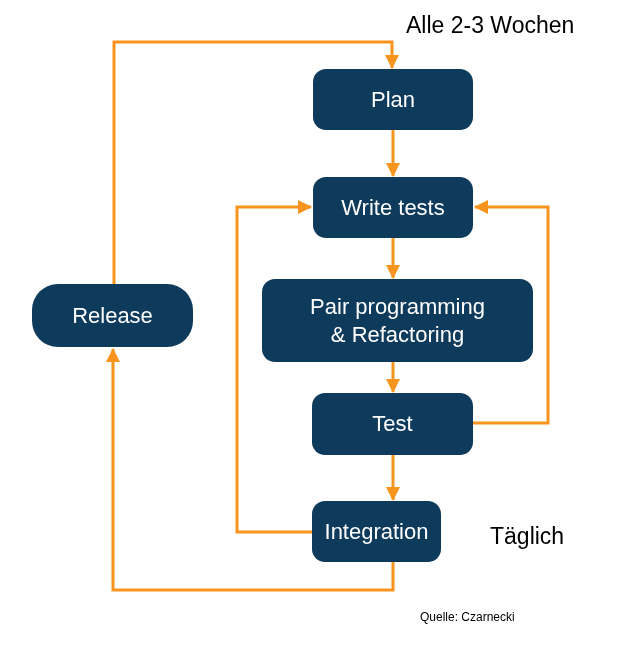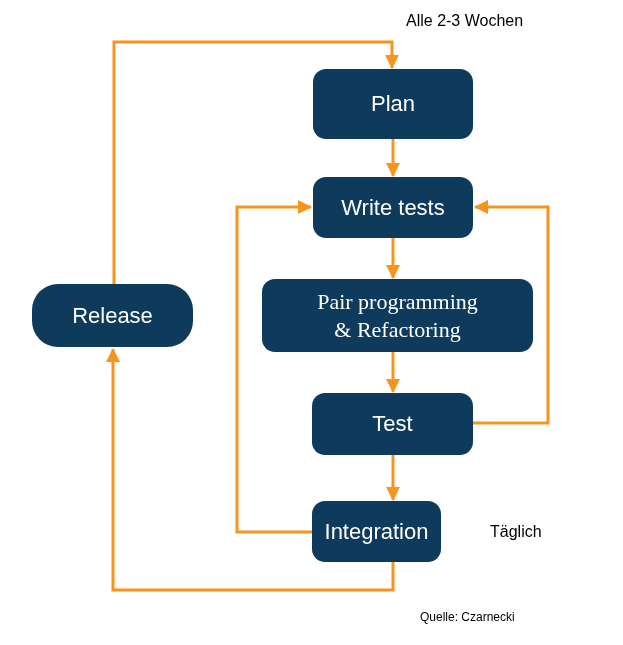--- a/index.html
+++ b/index.html
@@ -43,29 +43,29 @@
     flex-direction:column;
     align-items:center;
     justify-content:center;
     text-align:center;
     font-size:22px;
     line-height:1.25;
   }
   .label{
     position:absolute;
     color:var(--label-text);
-    font-size:16px;
+    font-size:23px;
     white-space:nowrap;
   }
   .label.small{font-size:12px;}
 
   
-  .node-plan        {left:313px; top:69px;  width:160px; height:70px;}
+  .node-plan        {left:313px; top:69px;  width:160px; height:61px;}
   .node-write-tests {left:313px; top:177px; width:160px; height:61px;}
-  .node-pair        {left:262px; top:279px; width:271px; height:73px;font-family:Liberation Serif, serif;}
+  .node-pair        {left:262px; top:279px; width:271px; height:83px;}
   .node-test        {left:312px; top:393px; width:161px; height:62px;text-align:right;}
   .node-integration {left:312px; top:501px; width:129px; height:61px;}
   .node-release     {left:32px;  top:284px; width:161px; height:63px;border-radius:26px;}
 
   
   .label-cycle  {left:406px; top:12px;}
   .label-daily  {left:490px; top:523px;}
   .label-source {left:420px; top:610px;}
 </style>
 </head>

